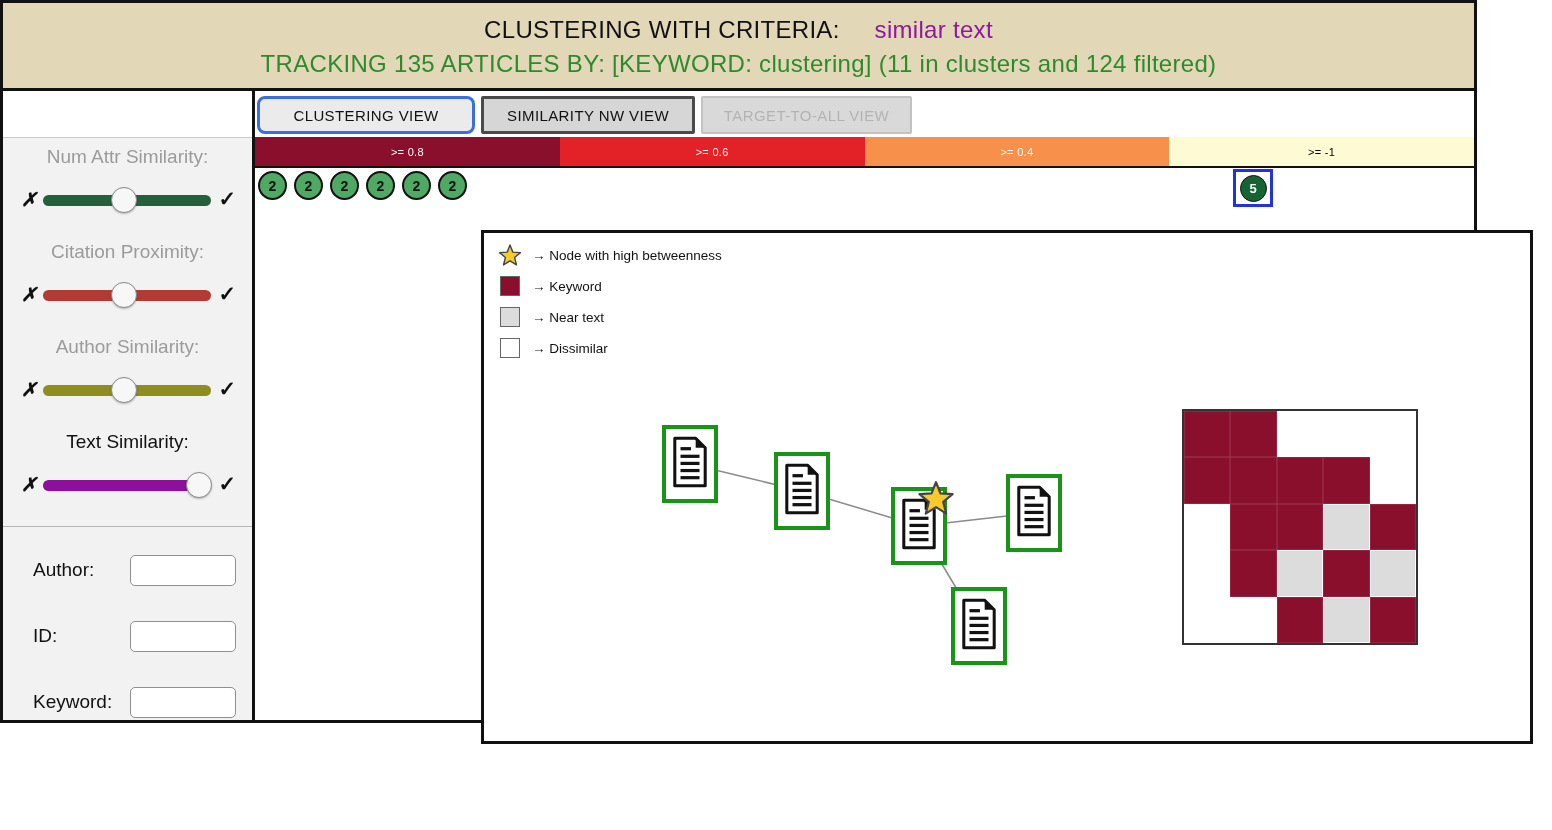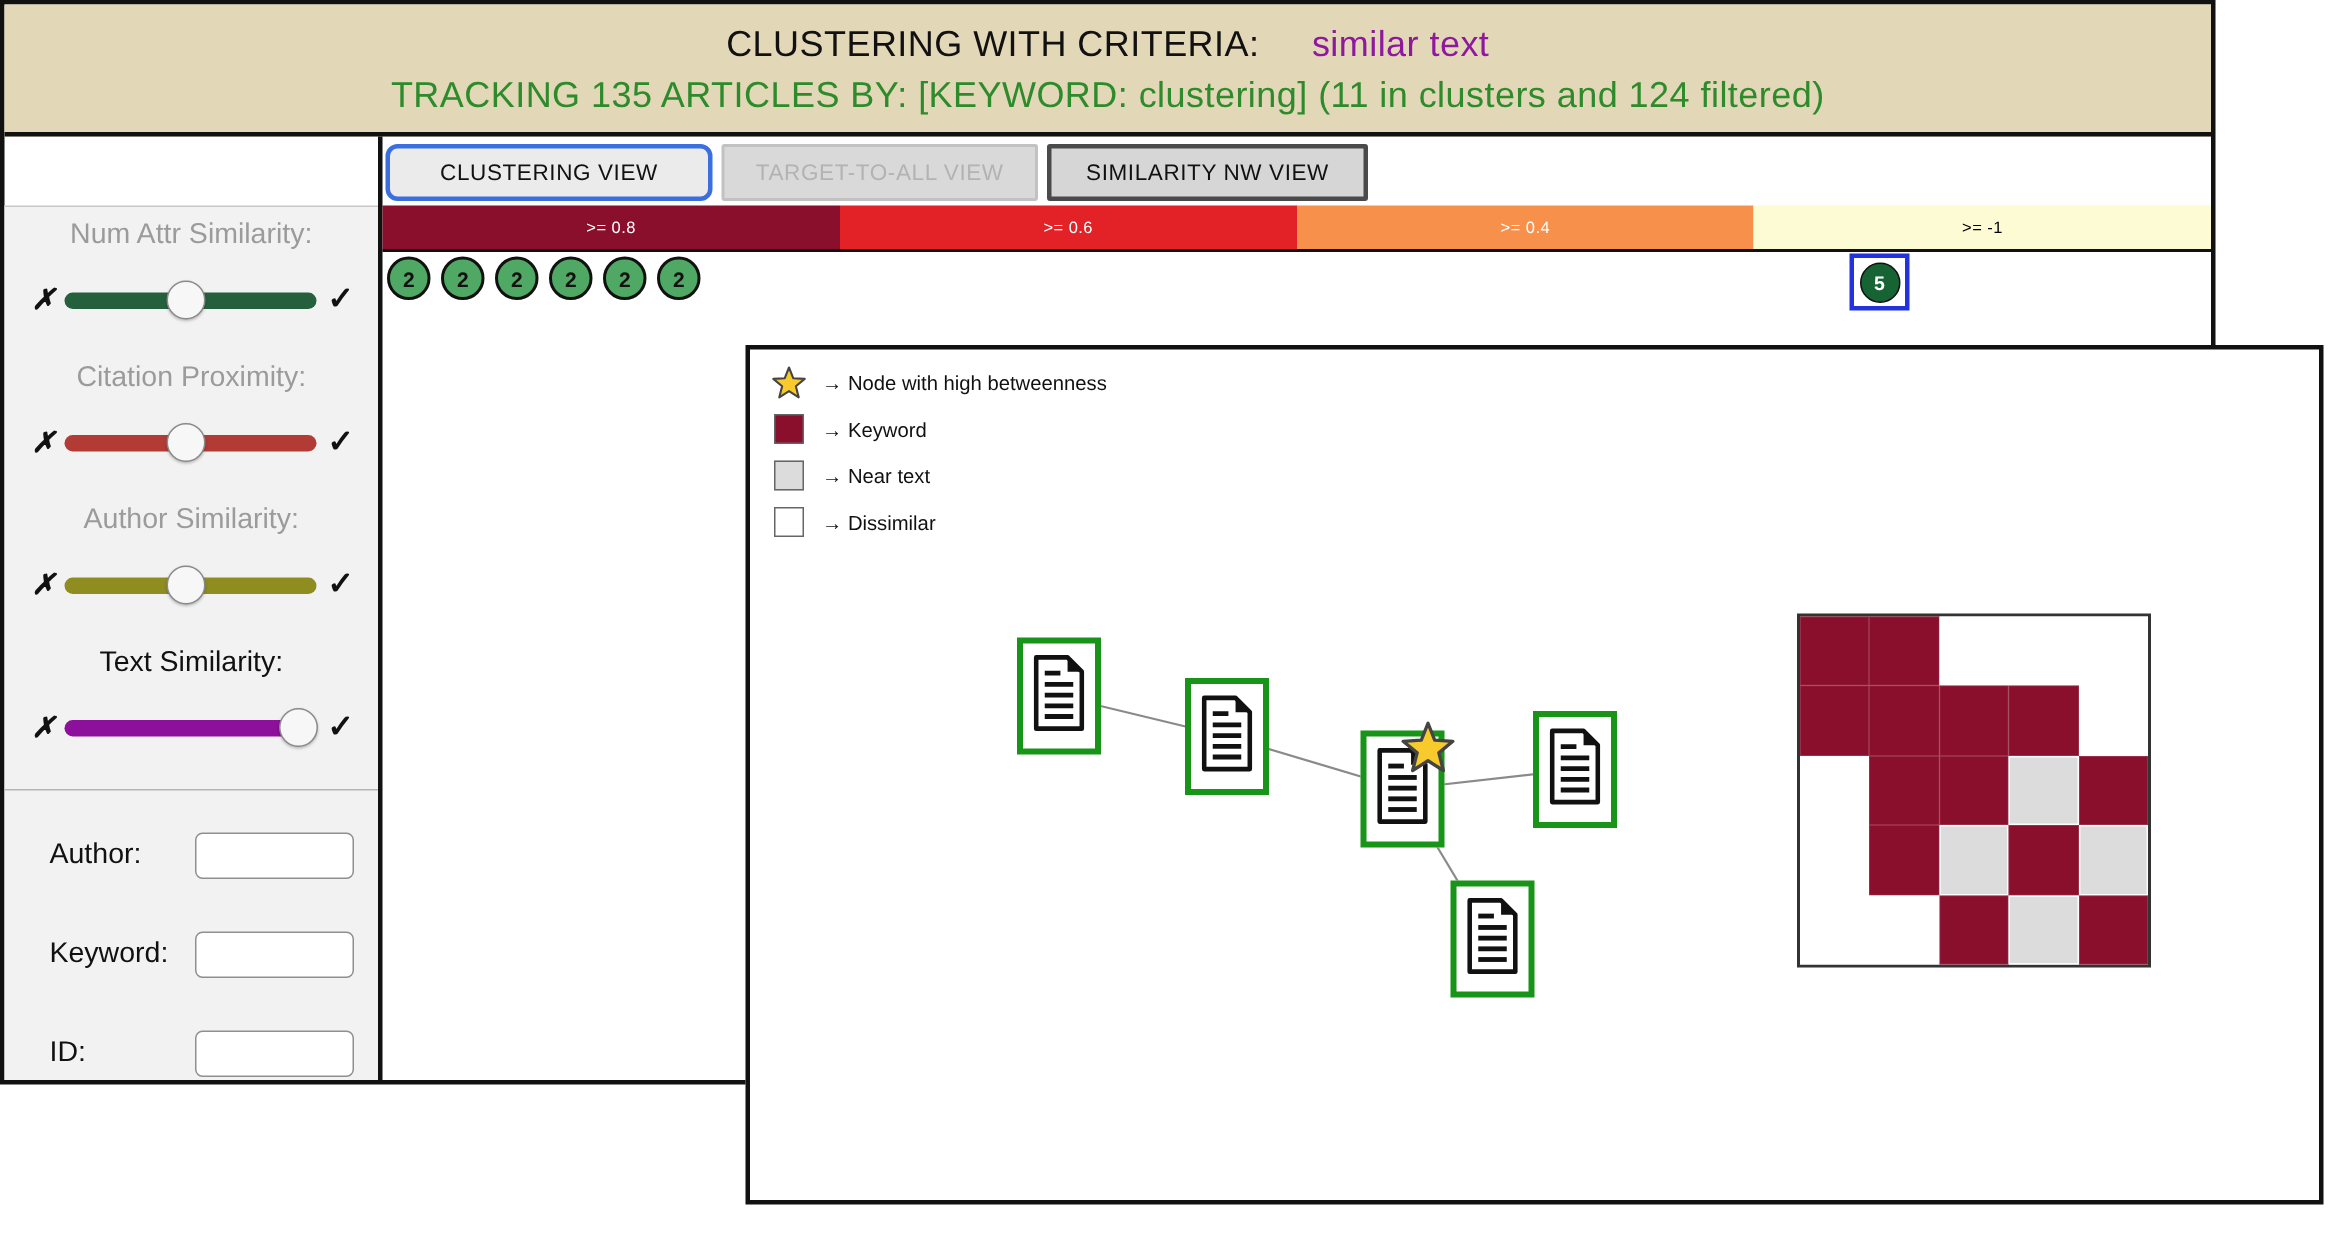--- a/index.html
+++ b/index.html
@@ -76,21 +76,21 @@
   .field-row { display:flex; align-items:center; height:34px; margin-bottom:32px; padding-left:30px; }
   .field-label { font-size:19px; color:#111; }
   .field-input {
     margin-left:auto; margin-right:16px; width:106px; height:31px;
     border:1.5px solid #8f8f8f; border-radius:5px; background:#fff; box-sizing:border-box;
     font-size:16px; padding:0 6px; outline:none;
   }
 
   
   .popup {
-    position:absolute; left:497px; top:230px; width:1052px; height:573px;
+    position:absolute; left:481px; top:230px; width:1052px; height:514px;
     background:#fff; border:3px solid #111; box-sizing:border-box; z-index:10;
   }
   .legend { position:absolute; left:14px; top:10px; }
   .legend-row { display:flex; align-items:center; height:24px; margin-bottom:7px; }
   .legend-icon { width:24px; height:24px; display:flex; align-items:center; justify-content:center; }
   .legend-swatch { width:20px; height:20px; border:1.5px solid #666; box-sizing:border-box; }
   .legend-label { margin-left:10px; font-size:13.5px; color:#111; }
 
   #edges { position:absolute; left:0; top:0; z-index:1; }
   .net-node {
@@ -115,22 +115,22 @@
 
   <div class="header">
     <div class="header-line1"><span>CLUSTERING WITH CRITERIA: </span><span class="criteria">similar text</span></div>
     <div class="header-line2">TRACKING 135 ARTICLES BY: [KEYWORD: clustering] (11 in clusters and 124 filtered)</div>
   </div>
 
   <div class="v-divider"></div>
 
   <div class="tabs">
     <div class="tab tab-active">CLUSTERING VIEW</div>
+    <div class="tab tab-default">SIMILARITY NW VIEW</div>
     <div class="tab tab-disabled">TARGET-TO-ALL VIEW</div>
-    <div class="tab tab-default">SIMILARITY NW VIEW</div>
   </div>
 
   <div class="threshold-bar" id="threshold-bar">
       <div class="band" style="background: rgb(138, 15, 44); color: rgb(255, 255, 255);">&gt;= 0.8</div>
       <div class="band" style="background: rgb(227, 34, 39); color: rgb(255, 255, 255);">&gt;= 0.6</div>
       <div class="band" style="background: rgb(247, 144, 74); color: rgb(255, 255, 255);">&gt;= 0.4</div>
       <div class="band" style="background: rgb(253, 251, 212); color: rgb(0, 0, 0);">&gt;= -1</div>
     </div>
 
   <div class="circles-row" id="circles-row">
@@ -189,25 +189,25 @@
           </div>
         </div>
       </div>
     <div class="divider"></div>
     <div class="fields" id="fields">
         <div class="field-row">
           <div class="field-label">Author:</div>
           <input class="field-input" type="text" style="">
         </div>
         <div class="field-row">
+          <div class="field-label">ID:</div>
+          <input class="field-input" type="text" style="">
+        </div>
+        <div class="field-row">
           <div class="field-label">Keyword:</div>
-          <input class="field-input" type="text" style="">
-        </div>
-        <div class="field-row">
-          <div class="field-label">ID:</div>
           <input class="field-input" type="text" style="">
         </div>
       </div>
   </div>
 
 </div>
 
 <div class="popup">
   <div class="legend" id="legend">
       <div class="legend-row">

